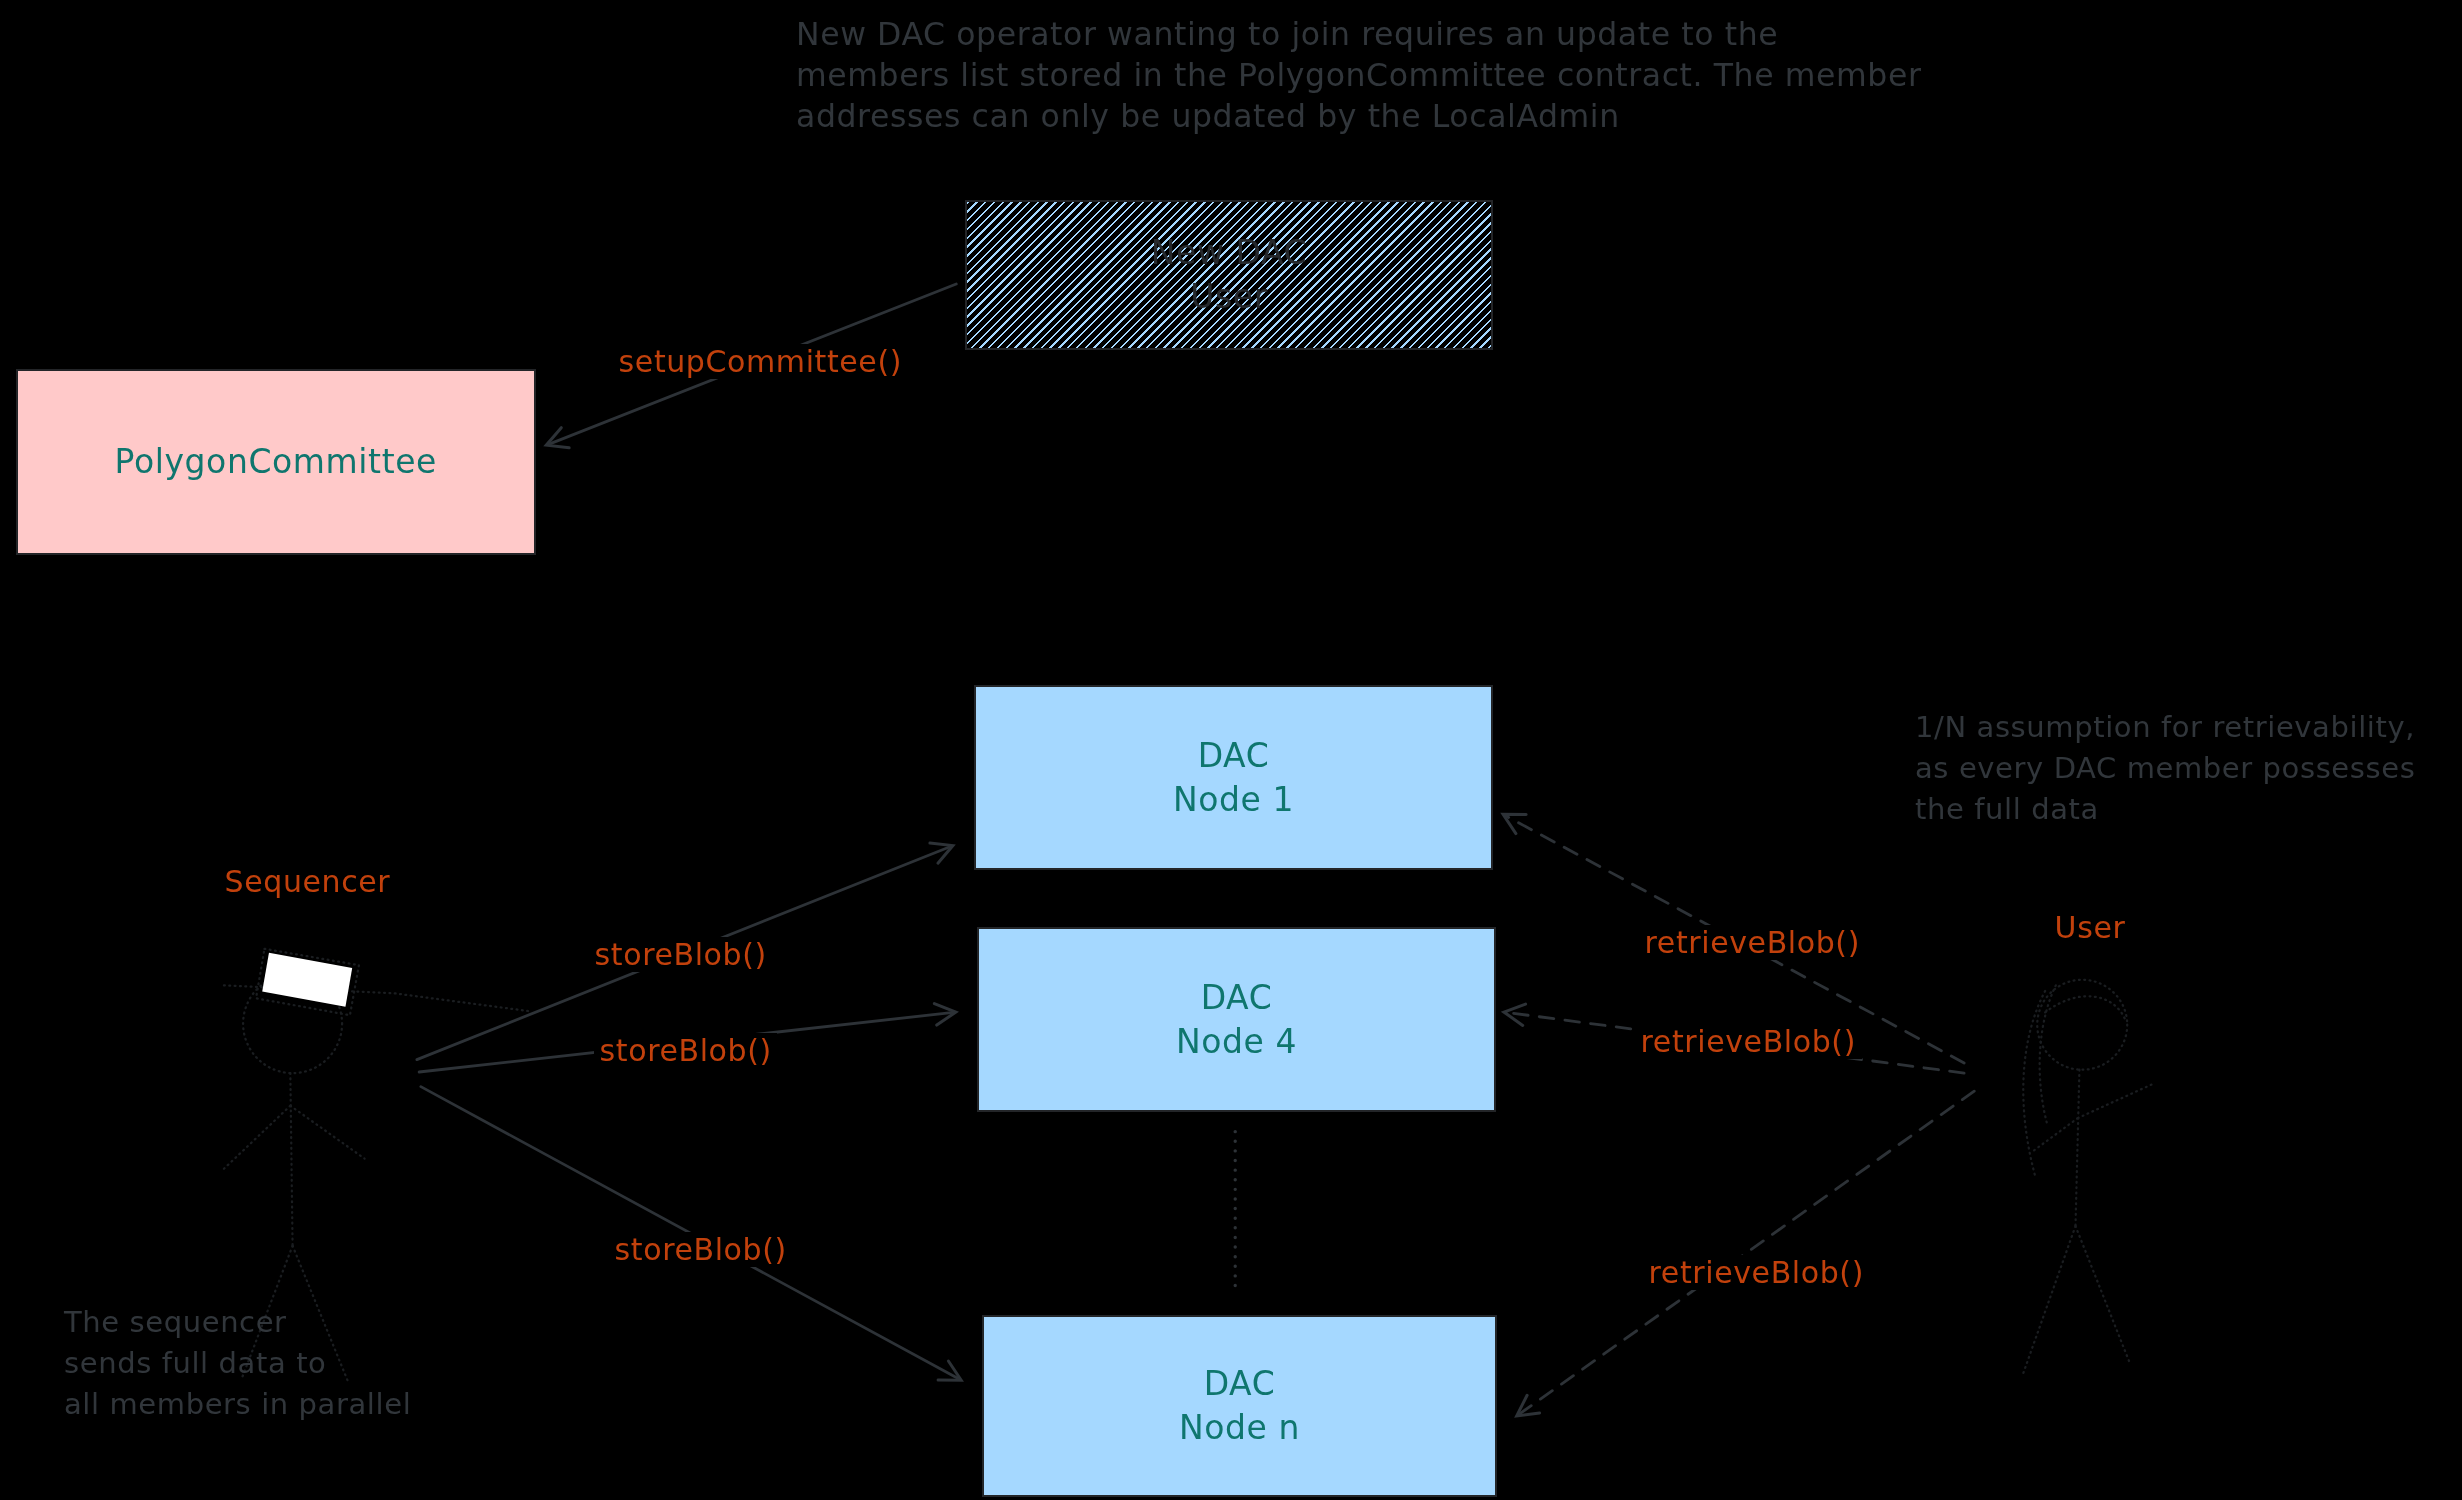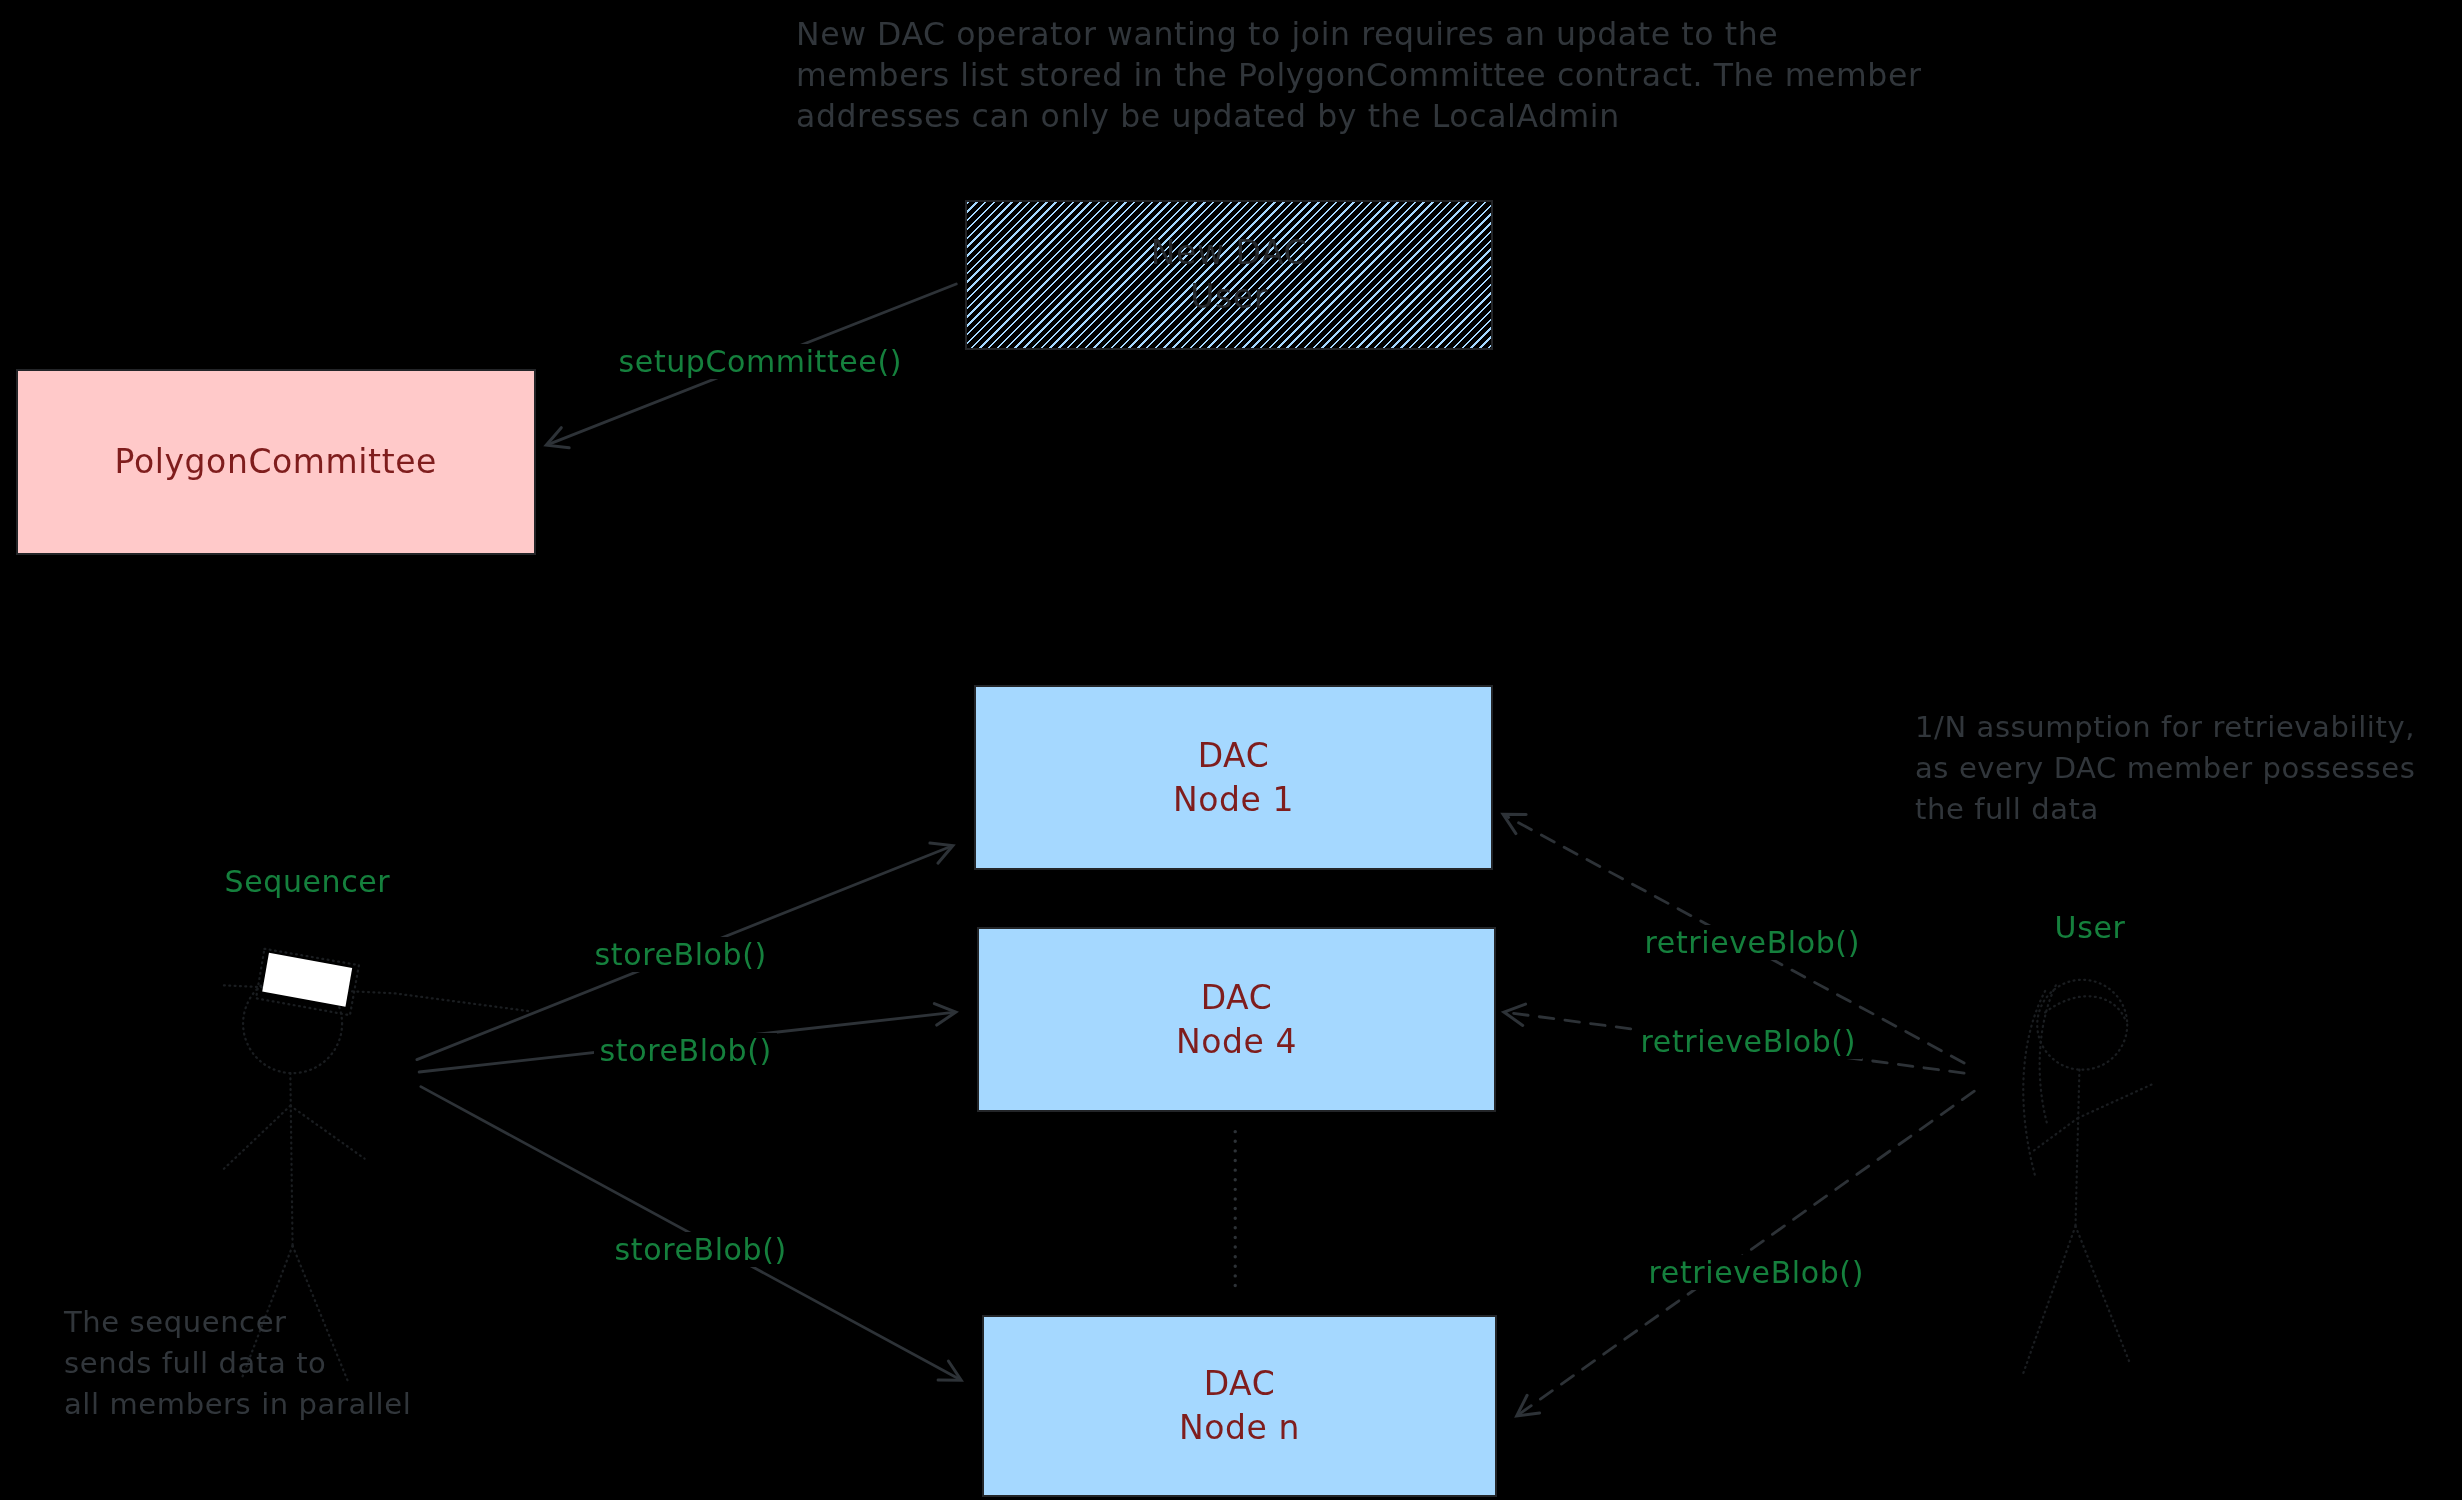--- a/index.html
+++ b/index.html
@@ -21,21 +21,21 @@
     border: 2.8px solid #232528;
     display: flex;
     flex-direction: column;
     align-items: center;
     justify-content: center;
     text-align: center;
   }
   .box .bline {
     font-size: 33px;
     line-height: 44px;
-    color: #7f1d1d;
+    color: #0f766e;
     letter-spacing: 0.6px;
     white-space: nowrap;
   }
   .box-blue { background: #a5d8ff; }
   .box-pink { background: #ffc9c9; }
   .box-hatch {
     background: repeating-linear-gradient(135deg,
       #a5d8ff 0px, #a5d8ff 1.7px,
       transparent 1.7px, transparent 6.2px);
     border-width: 2.3px;
@@ -52,21 +52,21 @@
     position: absolute;
     color: #31363b;
     font-size: 31.5px;
     line-height: 41px;
     letter-spacing: 0.6px;
     white-space: nowrap;
   }
   .note-small { font-size: 29px; line-height: 41px; }
   .lbl {
     position: absolute;
-    color: #15803d;
+    color: #c2410c;
     font-size: 30px;
     letter-spacing: 0.6px;
     white-space: nowrap;
     background: #000000;
     padding: 0 5.6px;
   }
 </style>
 </head>
 <body>
 

